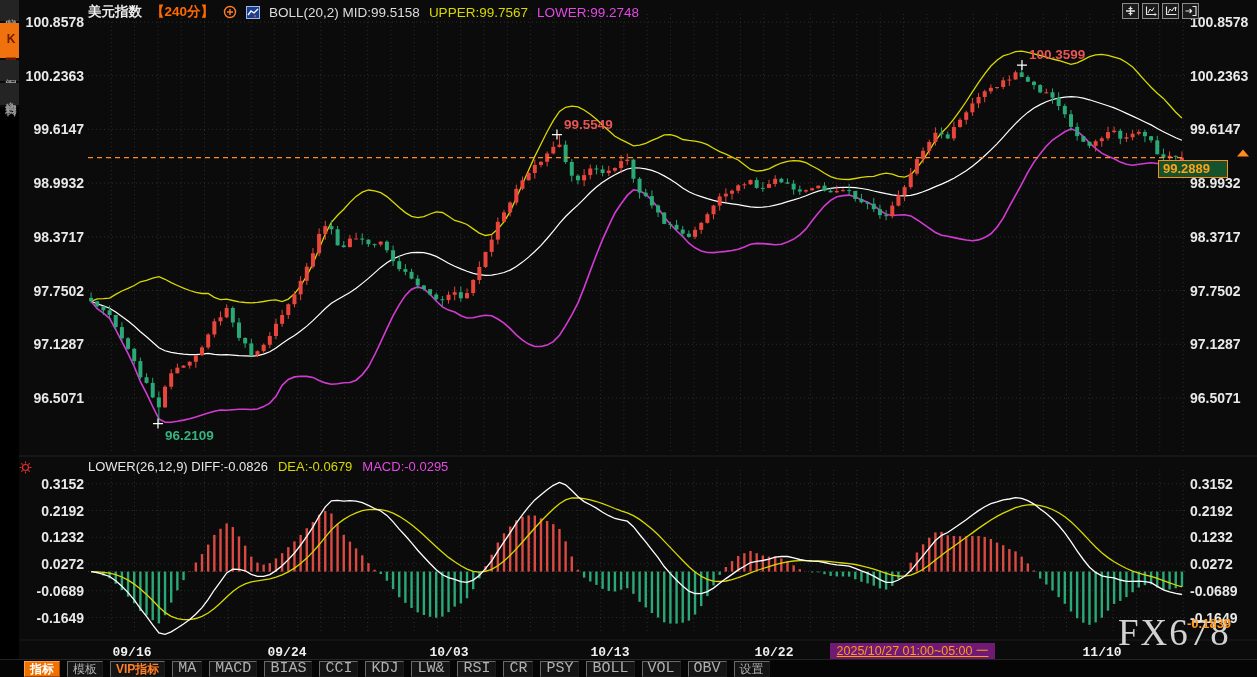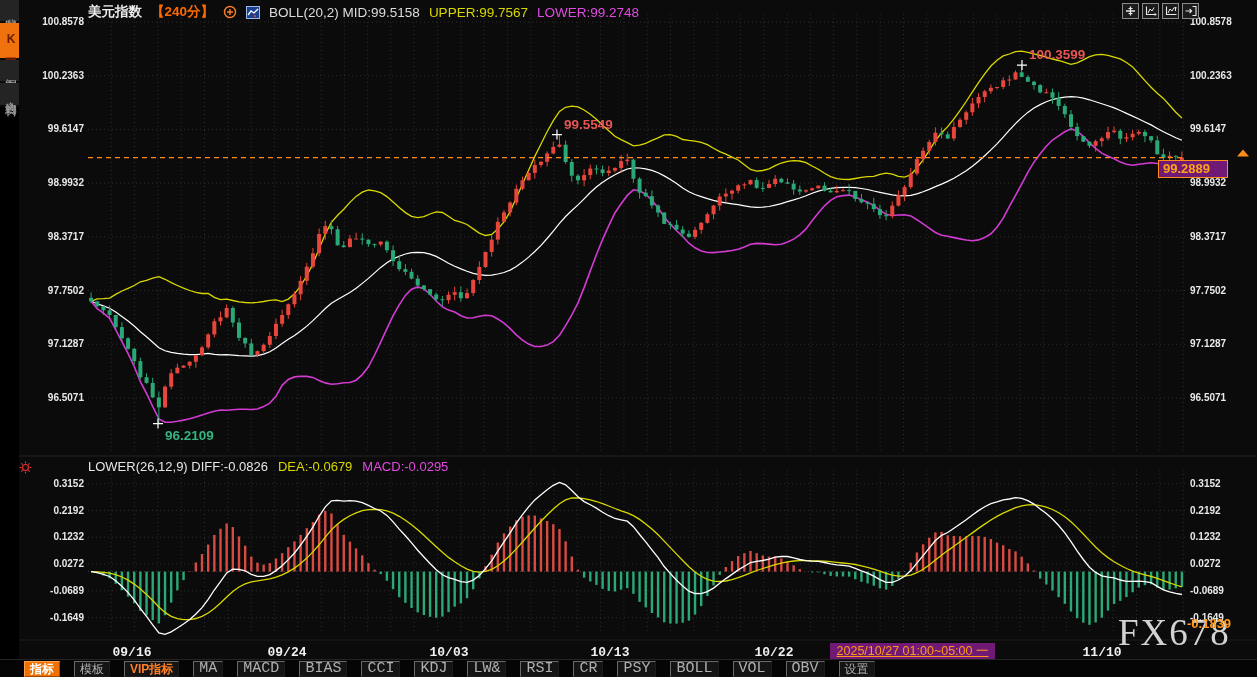--- a/index.html
+++ b/index.html
@@ -20,47 +20,47 @@
   .hdr .per{color:#ff6a00;font-weight:bold;}
   .hdr .bmid{color:#dcdcdc;}
   .hdr .bup{color:#d8d800;}
   .hdr .blo{color:#e24ae2;}
   .icbtn{display:inline-flex;align-items:center;justify-content:center;}
   
   .winctl{position:absolute;left:1122px;top:3px;display:flex;gap:3px;z-index:5;}
   .wbtn{width:15px;height:14px;border:1px solid #8a8a8a;background:#1b1b1b;display:flex;
         align-items:center;justify-content:center;cursor:pointer;}
   
-  .ticklbl{position:absolute;font-size:10px;font-weight:bold;color:#e9e9e9;z-index:3;line-height:14px;white-space:nowrap;}
+  .ticklbl{position:absolute;font-size:14px;font-weight:bold;color:#e9e9e9;z-index:3;line-height:14px;white-space:nowrap;}
   .ticklbl.left{width:64px;text-align:right;}
   .datelbl{position:absolute;top:645px;font-size:13px;font-weight:bold;color:#f0f0f0;z-index:3;transform:translateX(-50%);white-space:nowrap;font-family:Liberation Mono, monospace;}
   
   .macd-hdr{position:absolute;left:88px;top:458px;height:16px;display:flex;gap:10px;align-items:center;
             font-size:13px;z-index:5;white-space:nowrap;}
   .macd-hdr .m1{color:#e6e6e6;}
   .macd-hdr .m2{color:#d8d800;}
   .macd-hdr .m3{color:#e24ae2;}
   .gear{position:absolute;left:19px;top:460px;z-index:5;cursor:pointer;}
   
   .pricebox{position:absolute;left:1158px;top:160px;width:64px;height:16px;border:1px solid #ff8c1a;
-            background:#701a75;color:#ffa21a;font-size:13px;font-weight:bold;line-height:16px;
+            background:#14532d;color:#ffa21a;font-size:13px;font-weight:bold;line-height:16px;
             padding-left:4px;z-index:6;}
   .macd-cur{position:absolute;left:1187px;top:616px;color:#ff9a1a;font-size:13px;font-weight:bold;z-index:6;}
   
   .period{position:absolute;left:30px;top:644px;color:#ff7f27;font-size:13px;font-weight:bold;z-index:5;cursor:pointer;margin-top:40px;}
   .period .arr{margin-left:4px;font-size:11px;}
   .xinfo{position:absolute;left:830px;top:643px;width:165px;height:17px;background:#701a75;
          color:#ff9a1a;font-size:12.5px;line-height:17px;text-align:center;z-index:5;white-space:nowrap;text-decoration:underline;}
   
   .watermark{position:absolute;left:1118px;top:611px;font-family:"Liberation Serif",serif;
              font-size:37px;color:#d2d2d2;letter-spacing:2px;z-index:2;}
   
   .toolbar-row{position:absolute;left:0;top:659px;width:1257px;height:18px;background:#050505;
                border-top:1px solid #242424;z-index:5;}
-  .toolbar{position:absolute;left:24px;top:0;height:18px;display:flex;gap:14px;align-items:center;}
+  .toolbar{position:absolute;left:24px;top:0;height:18px;display:flex;gap:7px;align-items:center;}
   .tbtn{background:#141414;border:1px solid;border-color:#6a6a6a #1c1c1c #1c1c1c #6a6a6a;
         color:#b0b0b0;font-size:15px;line-height:12px;padding:1px 5px;cursor:pointer;
         font-family:"Liberation Mono",monospace;white-space:nowrap;}
   .tbtn.cjk{font-family:"Liberation Sans",sans-serif;font-size:12px;padding:0 5px;line-height:14px;}
   .tbtn.active{background:#f07000;color:#fff;border-color:#ffa04a #a04800 #a04800 #ffa04a;font-weight:bold;}
   .tbtn.vip{color:#ff7f27;font-weight:bold;}
 </style>
 </head>
 <body>
 

